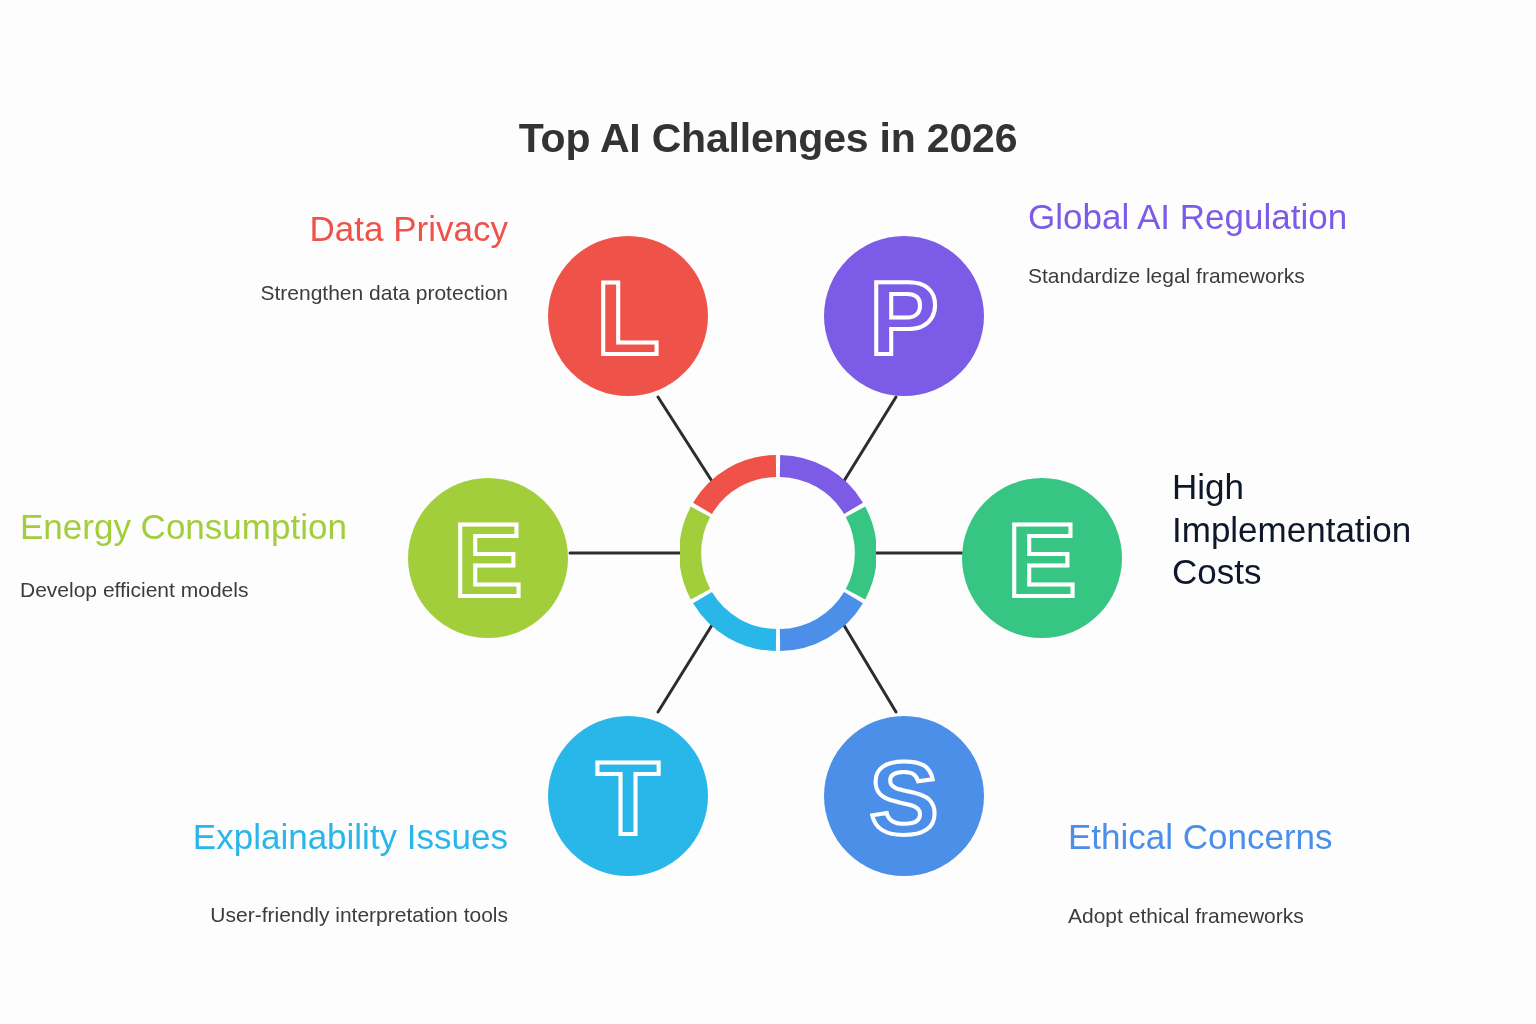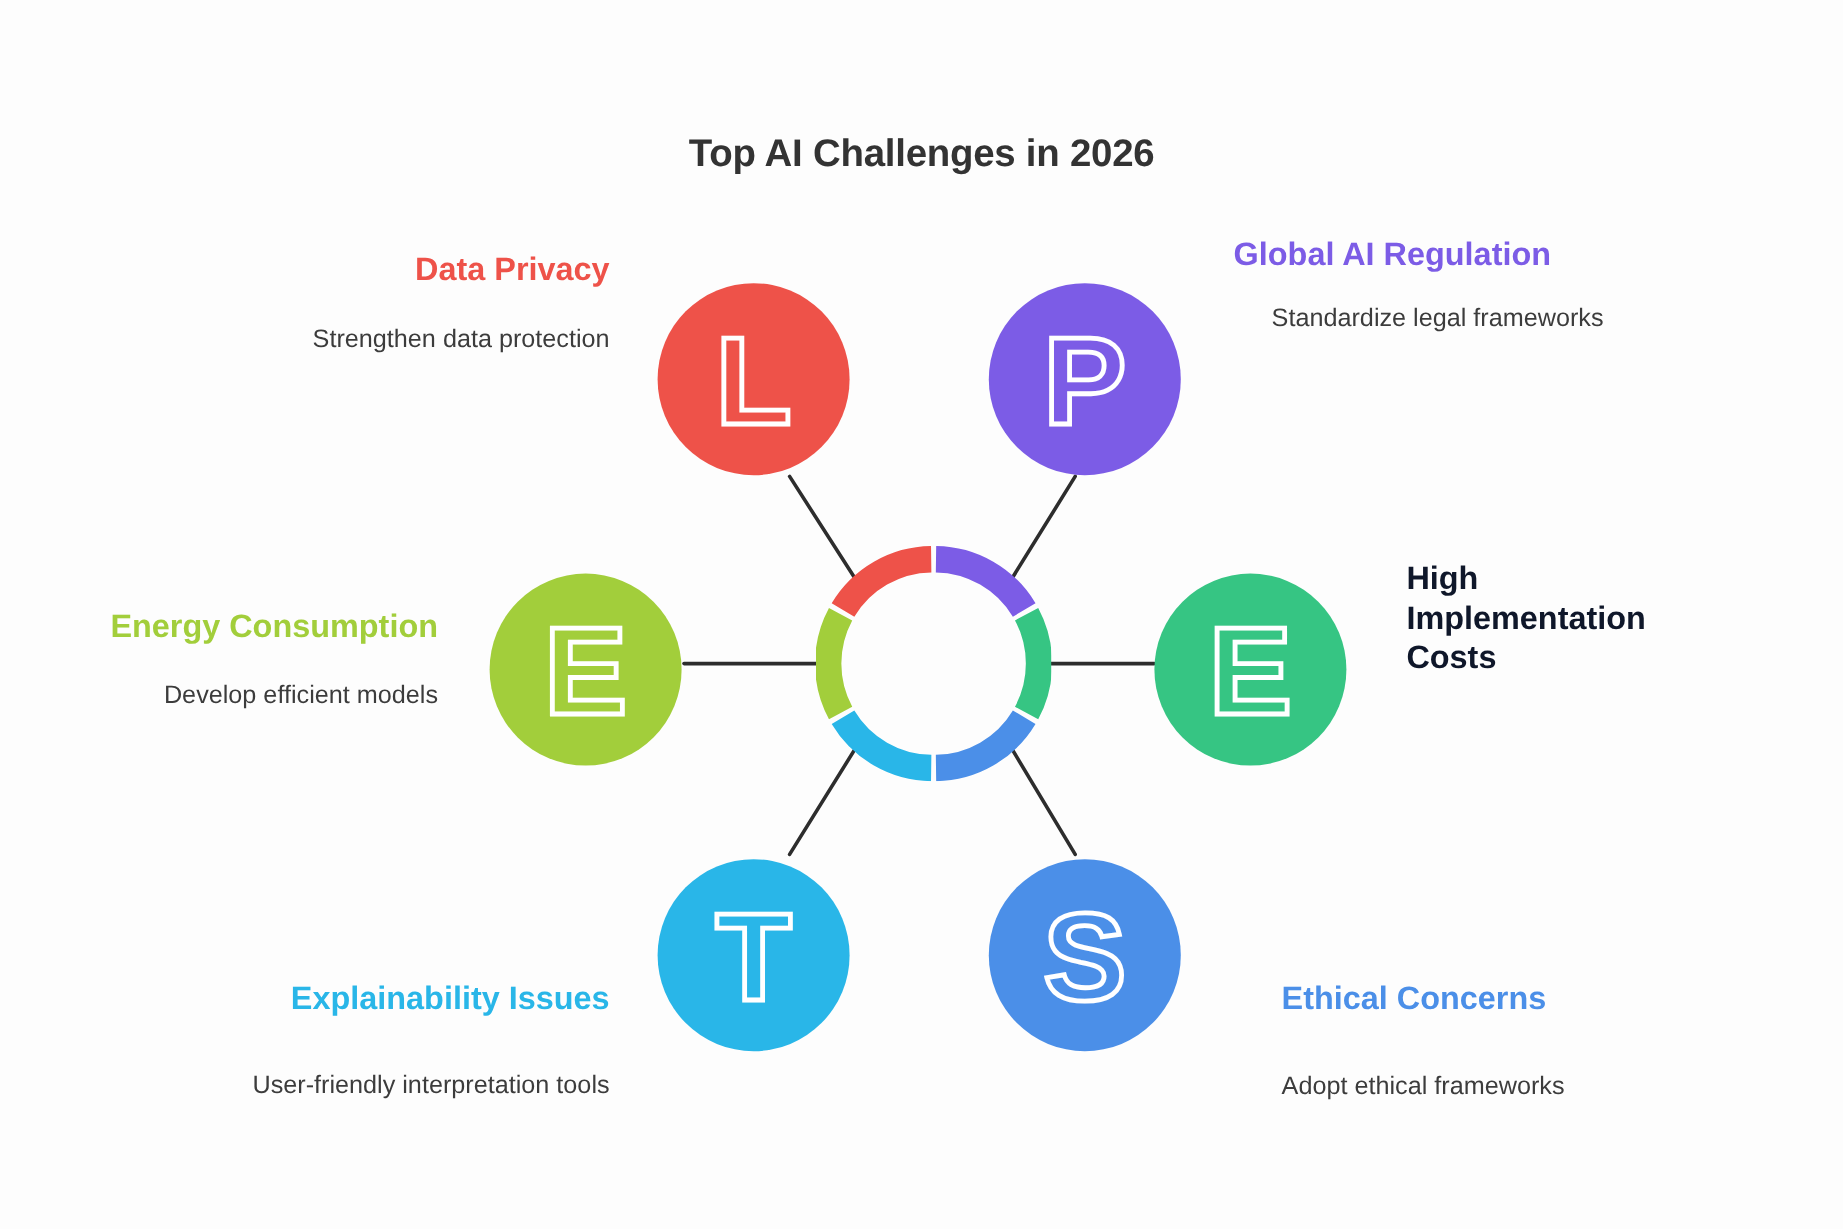--- a/index.html
+++ b/index.html
@@ -22,21 +22,21 @@
     height: 1024px;
   }
 
   
   #page-title {
     position: absolute;
     top: 88px;
     left: 0;
     width: 1536px;
     text-align: center;
-    font-size: 32px;
+    font-size: 41px;
     font-weight: bold;
     color: #333333;
     letter-spacing: -0.2px;
   }
 
   
   #hub {
     position: absolute;
     left: 680px;
     top: 455px;
@@ -86,55 +86,55 @@
   #node-2 { left: 962px; top: 478px; }   
   #node-3 { left: 824px; top: 716px; }   
   #node-4 { left: 548px; top: 716px; }   
   #node-5 { left: 408px; top: 478px; }   
 
   
   .label-block {
     position: absolute;
   }
   .label-title {
-    font-size: 27px;
-    font-weight: bold;
+    font-size: 35px;
+    font-weight: normal;
     line-height: 1.22;
     margin: 0;
   }
   .label-desc {
     font-size: 21px;
     font-weight: normal;
     color: #3C3C3C;
     line-height: 1.42;
     margin: 0;
   }
 
   
   #label-0 { left: 150px; top: 208px; width: 358px; text-align: right; }
   #label-0 .label-desc { margin-top: 27px; }
 
   
   #label-1 { left: 1028px; top: 196px; width: 340px; text-align: left; }
-  #label-1 .label-desc { margin-top: 22px; text-align: center; }
+  #label-1 .label-desc { margin-top: 22px; }
 
   
   #label-2 { left: 1172px; top: 466px; width: 260px; text-align: left; }
   #label-2 .label-desc { margin-top: 28px; }
 
   
   #label-3 { left: 1068px; top: 816px; width: 340px; text-align: left; }
   #label-3 .label-desc { margin-top: 42px; }
 
   
   #label-4 { left: 150px; top: 816px; width: 358px; text-align: right; }
   #label-4 .label-desc { margin-top: 41px; }
 
   
-  #label-5 { left: 20px; top: 506px; width: 345px; text-align: right; }
+  #label-5 { left: 20px; top: 506px; width: 345px; text-align: left; }
   #label-5 .label-desc { margin-top: 26px; }
 </style>
 </head>
 <body>
 
 <div id="canvas">
 
   <h1 id="page-title">Top AI Challenges in 2026</h1>
 
   <svg id="connectors" viewBox="0 0 1536 1024" width="1536" height="1024" aria-hidden="true">

